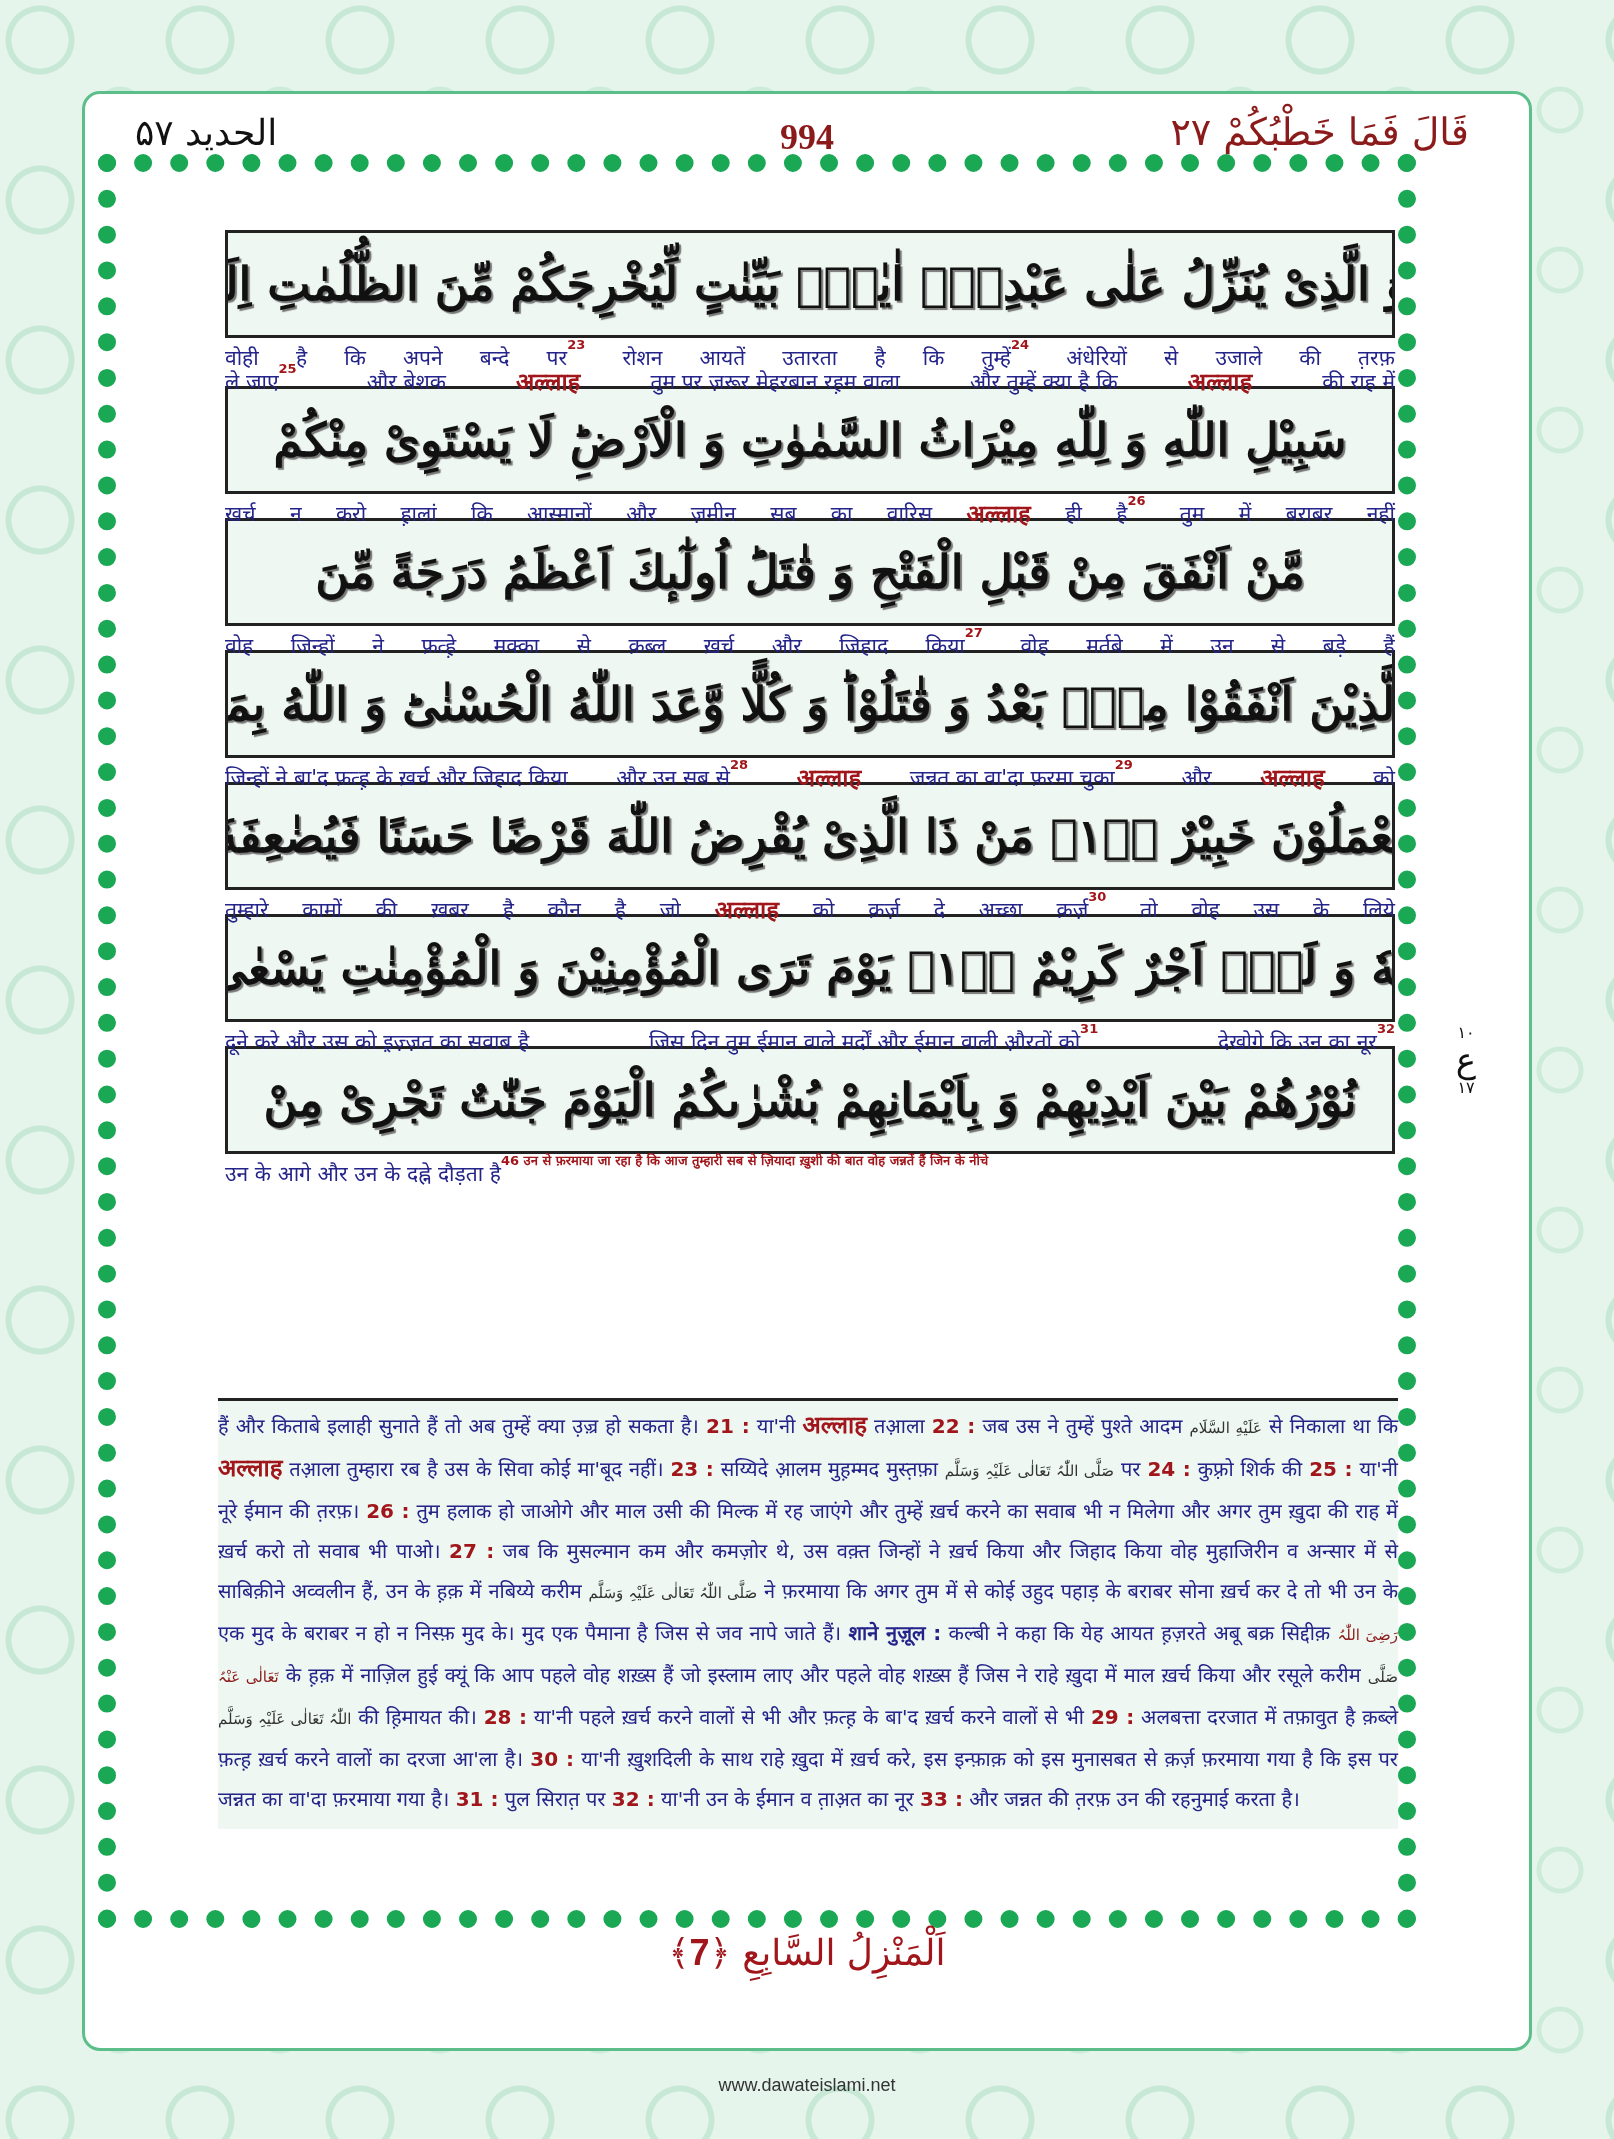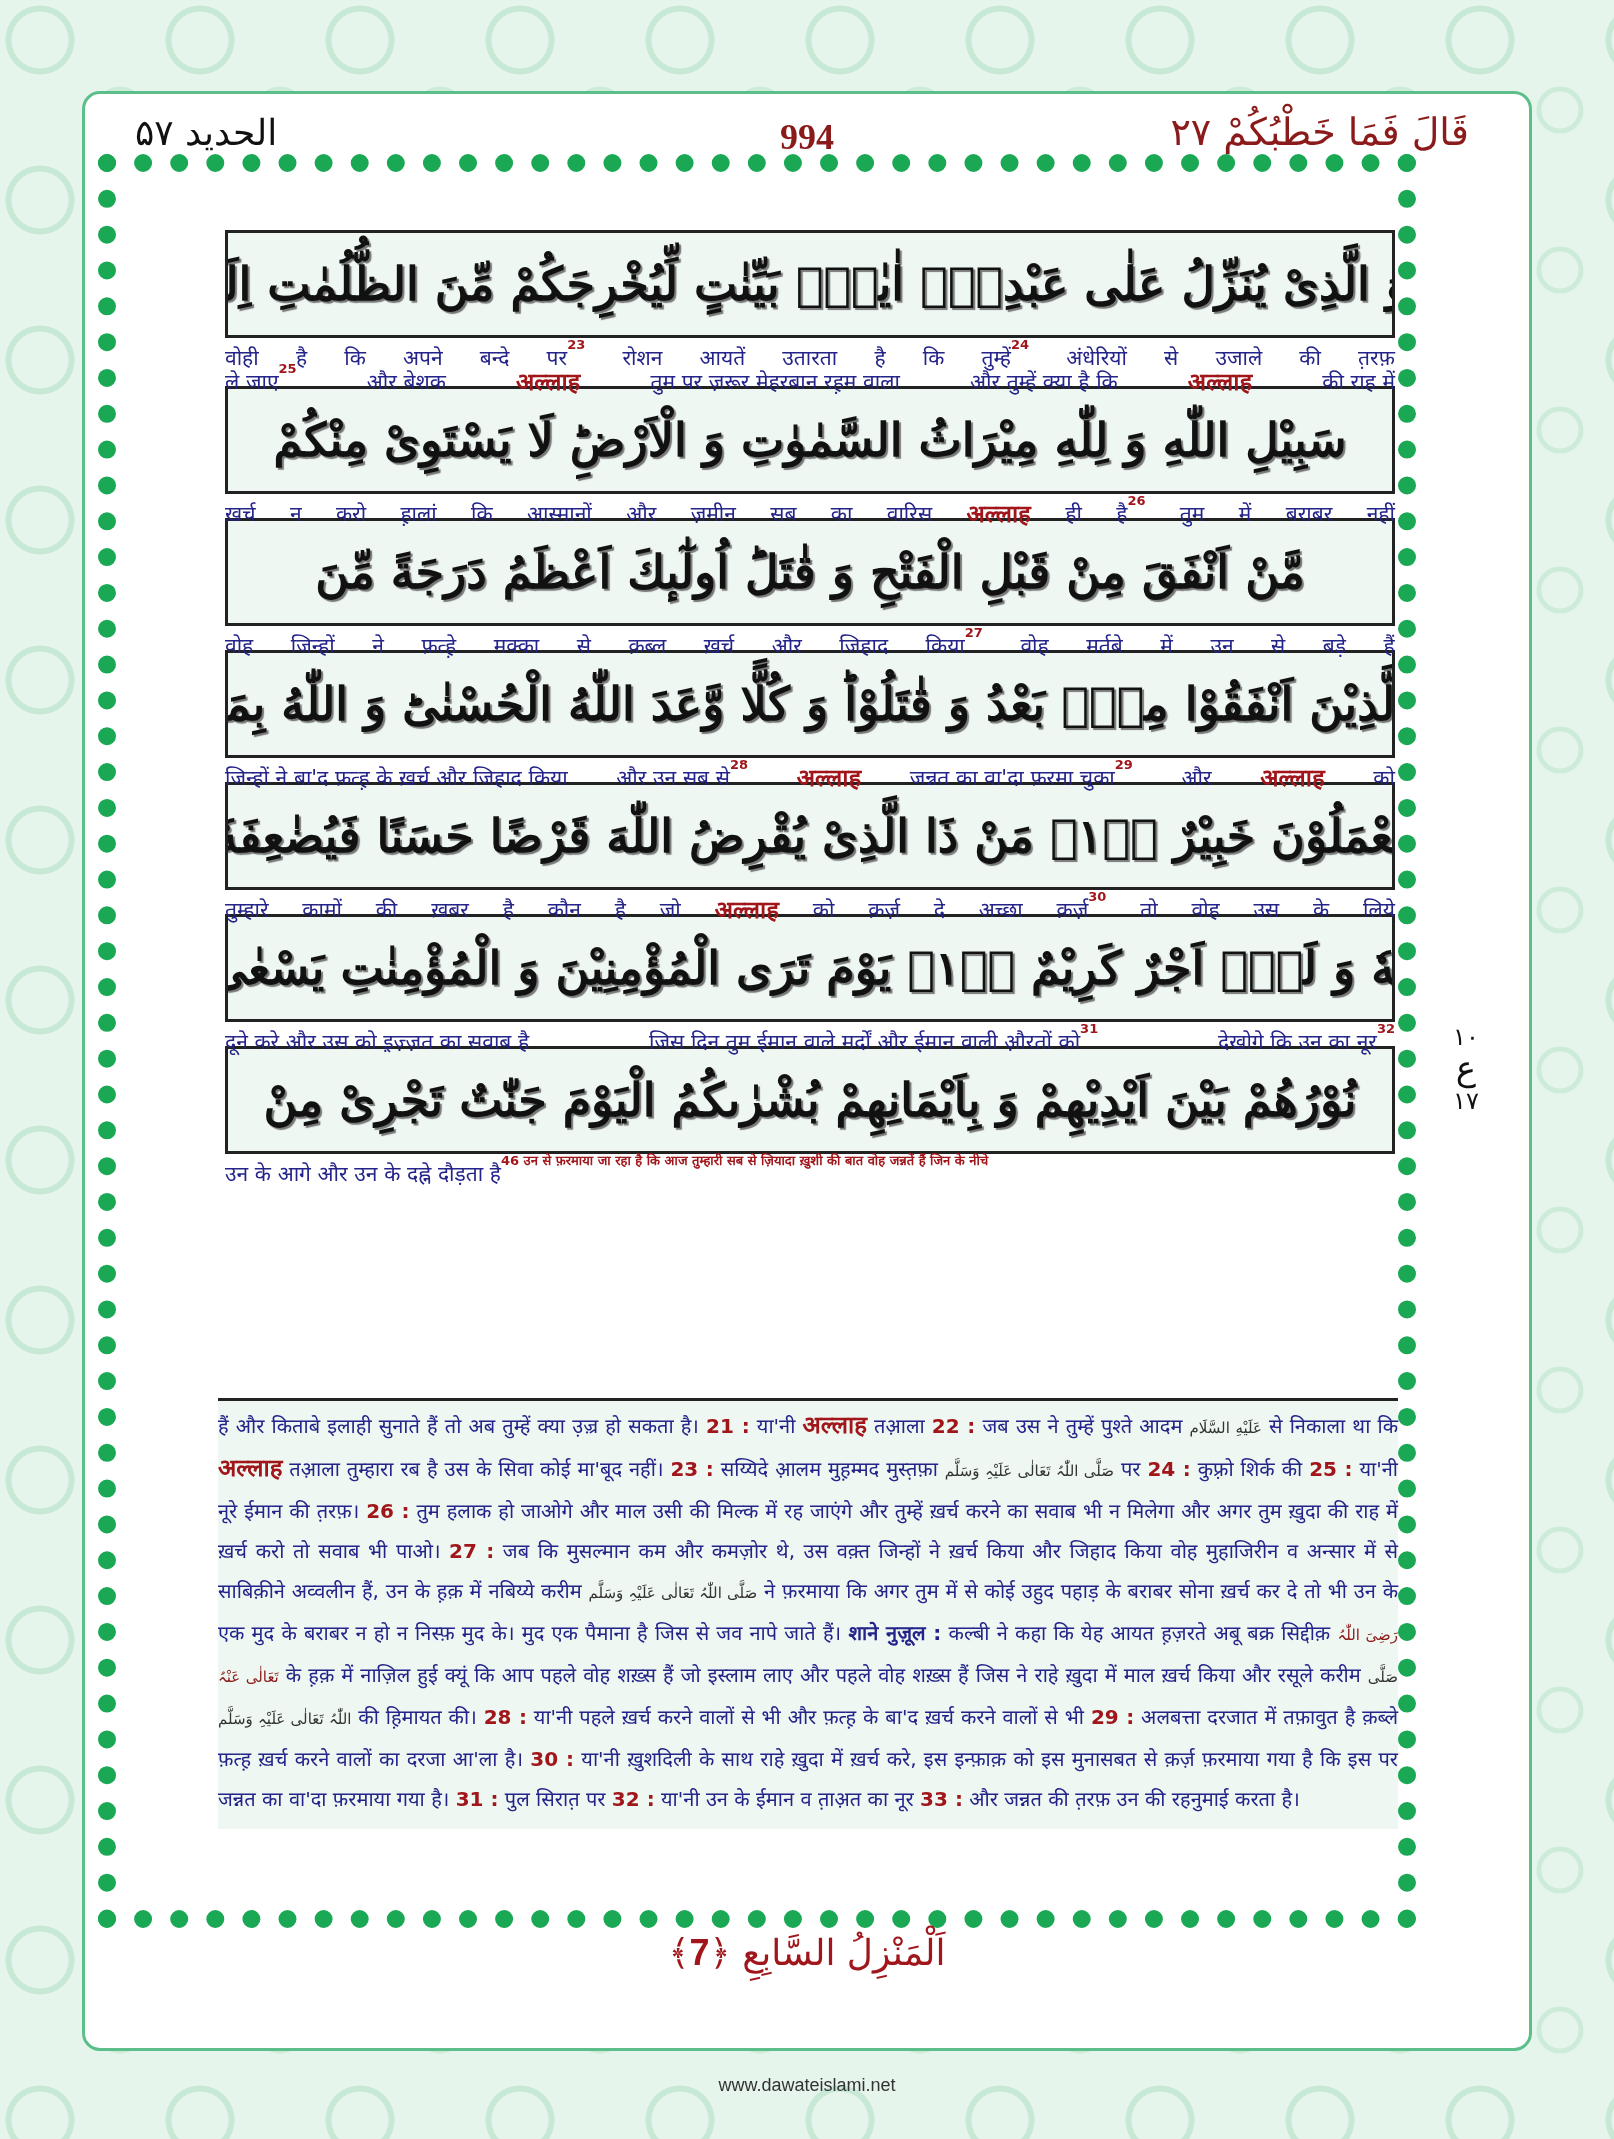--- a/index.html
+++ b/index.html
@@ -58,21 +58,21 @@
     font-size:20px; line-height:40px; color:#23238a; text-align:justify;
   }
   .notes .num { color:#a0161b; font-weight:bold; }
   .notes .bold { font-weight:bold; }
   .notes .honorific { font-family:"DejaVu Serif", serif; font-size:15px; color:#333; }
   .notes .honorific.red { color:#8b1a1a; }
   .ruku-marker {
     position:absolute; left:1436px; top:1024px; width:60px; font-family:"DejaVu Serif", serif;
     font-size:34px; color:#111; text-align:center; line-height:1.1;
   }
-  .ruku-marker small { display:block; font-size:24px; }
+  .ruku-marker small { display:block; font-size:16px; }
   .manzil {
     position:absolute; left:0; right:0; top:1932px; text-align:center;
     font-family:"DejaVu Serif", serif; font-size:36px; color:#a0161b; direction:rtl;
   }
   .manzil .num { font-family:"Liberation Sans", sans-serif; font-weight:bold; }
   .website {
     position:absolute; left:0; right:0; top:2075px; text-align:center;
     font-family:"Liberation Sans", sans-serif; font-size:18px; color:#333;
   }
 </style>

